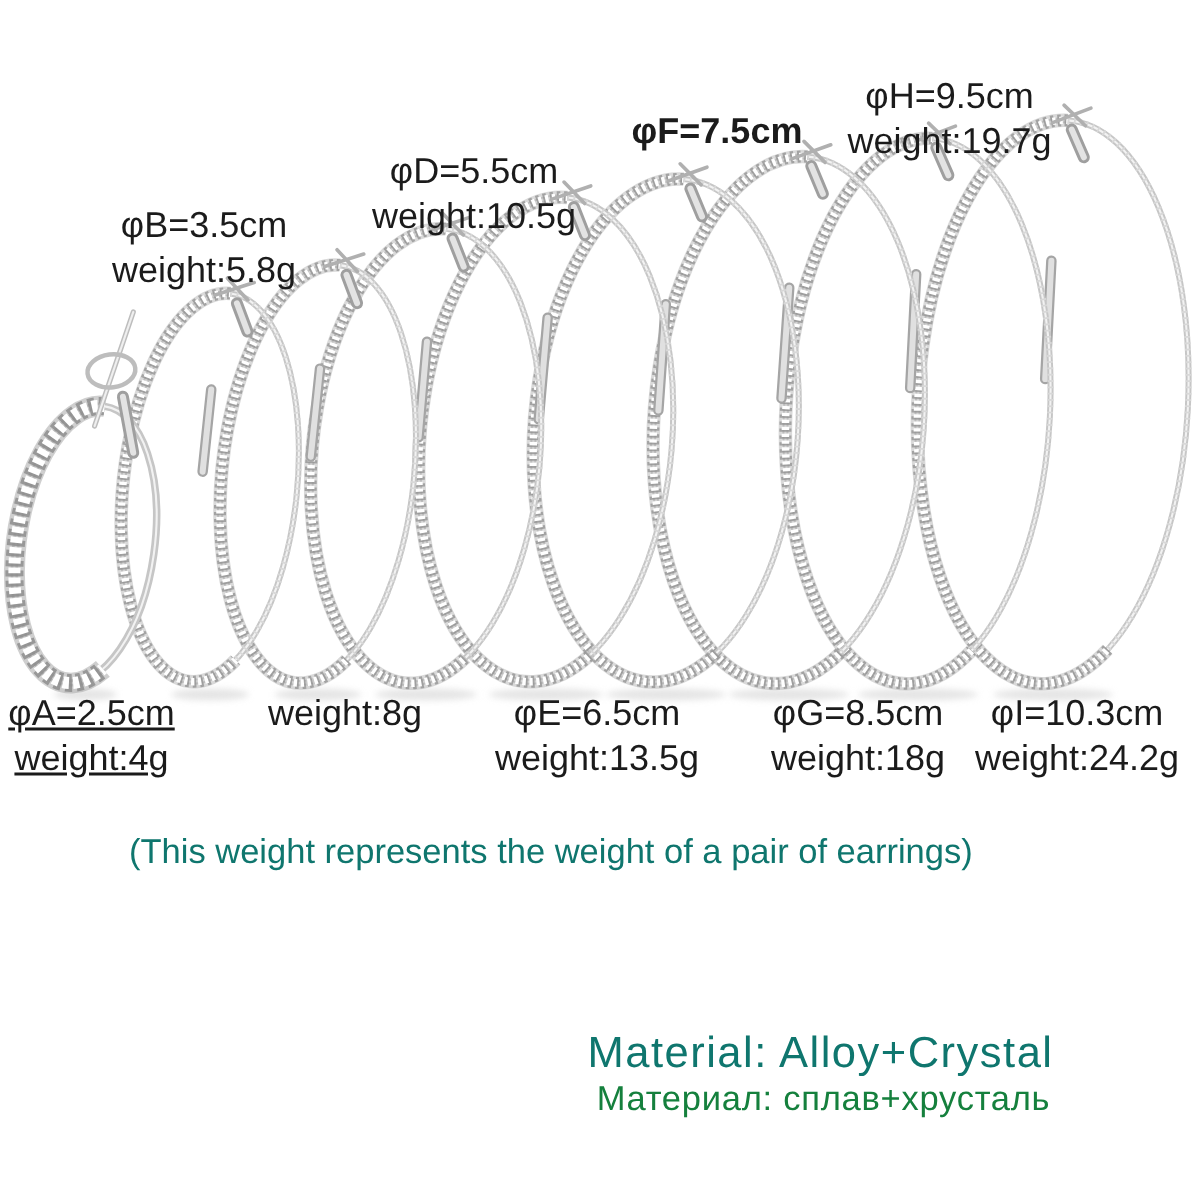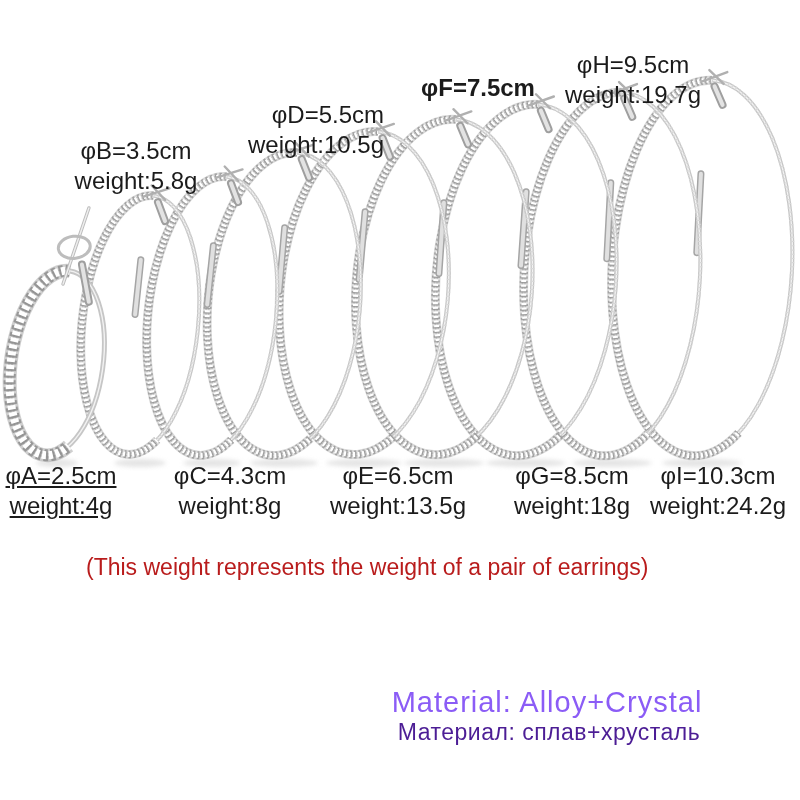--- a/index.html
+++ b/index.html
@@ -9,29 +9,29 @@
   }
   .stage svg { position:absolute; left:0; top:0; }
 
   .size-label {
     position:absolute; transform:translateX(-50%);
     text-align:center; font-size:24px; line-height:30px;
     color:#1b1b1b; white-space:nowrap;
   }
   .note {
     position:absolute; left:86px; top:549px;
-    font-size:23px; line-height:36px; color:#b91c1c; white-space:nowrap;
+    font-size:23px; line-height:36px; color:#0f766e; white-space:nowrap;
   }
   .material-en {
     position:absolute; left:547px; top:686px; transform:translateX(-50%);
-    font-size:29px; letter-spacing:1px; color:#8b5cf6; white-space:nowrap;
+    font-size:29px; letter-spacing:1px; color:#0f766e; white-space:nowrap;
   }
   .material-ru {
     position:absolute; left:549px; top:719px; transform:translateX(-50%);
-    font-size:23px; letter-spacing:0.5px; color:#4c1d95; white-space:nowrap;
+    font-size:23px; letter-spacing:0.5px; color:#15803d; white-space:nowrap;
   }
 
   
   .ring      { fill:none; stroke:#c6c6c6; stroke-width:4; }
   .ring-hi   { fill:none; stroke:#f2f2f2; stroke-width:1.4; }
   .rim-dots  { fill:none; stroke:#d8d8d8; stroke-width:4; stroke-dasharray:1.2 3; }
   .band-base { fill:none; stroke:#b3b3b3; stroke-width:9;  opacity:.5; }
   .band-dots { fill:none; stroke:#909090; stroke-width:8;  stroke-dasharray:2.2 2.4; opacity:.75; }
   .band-lite { fill:none; stroke:#ffffff; stroke-width:5;  stroke-dasharray:2.2 2.4; stroke-dashoffset:1.2; }
   .band-base-a { fill:none; stroke:#a8a8a8; stroke-width:14; opacity:.55; }
@@ -216,24 +216,23 @@
 
   <div class="size-label" style="left:61px;  top:461px;text-decoration:underline;">
     <div>φA=2.5cm</div>
     <div>weight:4g</div>
   </div>
   <div class="size-label" style="left:136px; top:136px;">
     <div>φB=3.5cm</div>
     <div>weight:5.8g</div>
   </div>
   <div class="size-label" style="left:230px; top:461px;">
-    <div>φC=4.3cm</div>
     <div>weight:8g</div>
   </div>
-  <div class="size-label" style="left:316px; top:100px;text-align:right;">
+  <div class="size-label" style="left:316px; top:100px;">
     <div>φD=5.5cm</div>
     <div>weight:10.5g</div>
   </div>
   <div class="size-label" style="left:398px; top:461px;">
     <div>φE=6.5cm</div>
     <div>weight:13.5g</div>
   </div>
   <div class="size-label" style="left:478px; top:73px;font-weight:bold;">
     <div>φF=7.5cm</div>
   </div>

